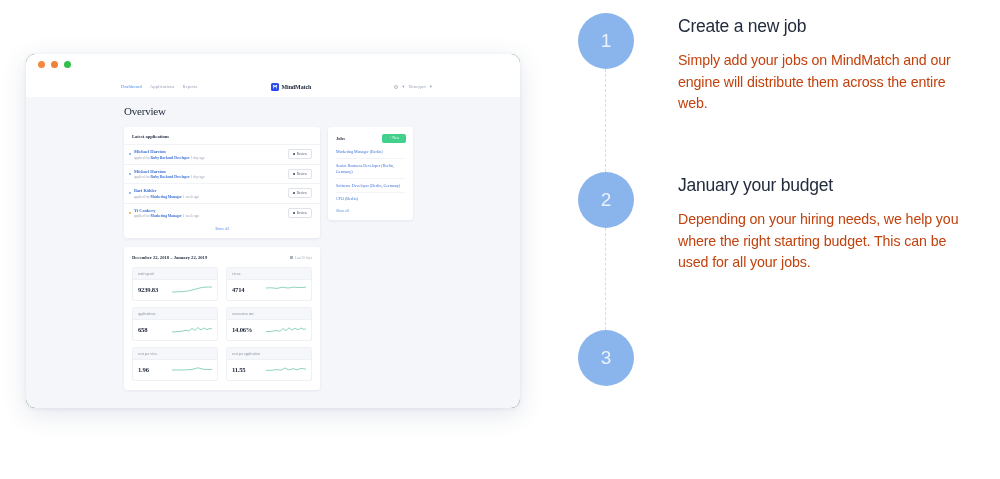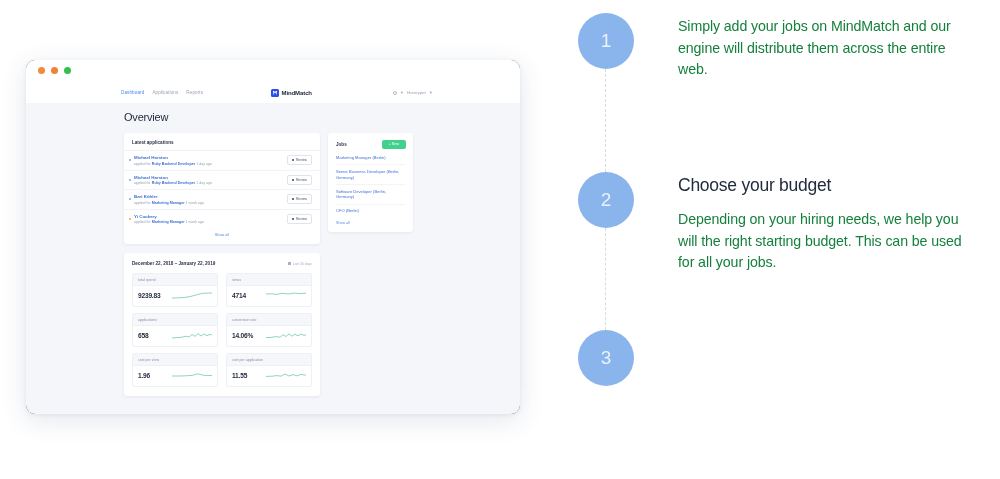--- a/index.html
+++ b/index.html
@@ -6,26 +6,27 @@
   html, body {
     width: 1000px; height: 479px;
     background: #ffffff;
     font-family: "Liberation Sans", sans-serif;
     overflow: hidden;
   }
   .page { position: relative; width: 1000px; height: 479px; background: #fff; }
 
   
   .browser {
-    position: absolute; left: 26px; top: 60px;
+    position: absolute; left: 26px; top: 54px;
     width: 494px; height: 354px;
     background: #14532d;
     border-radius: 9px;
     box-shadow: 0 6px 26px rgba(40,60,110,0.13), 0 1px 4px rgba(40,60,110,0.07);
     overflow: hidden;
+    font-family: Liberation Serif, serif;
   }
   .titlebar { height: 22px; position: relative; background:#fff; }
   .dots { position: absolute; left: 12px; top: 7px; display: flex; gap: 6px; }
   .dot { width: 7px; height: 7px; border-radius: 50%; }
   .dot.d1 { background: #f2893f; }
   .dot.d2 { background: #ef8238; }
   .dot.d3 { background: #2fc14b; }
 
   .navbar {
     height: 21px; background:#fff;
@@ -103,21 +104,21 @@
   .step-3 { top: 330px; }
   .circle {
     width: 56px; height: 56px; border-radius:50%;
     background: #8ab4ec; color:#eaf2fd;
     display:flex; align-items:center; justify-content:center;
     font-size: 19px; font-weight: 400; flex: none;
     position: relative; z-index: 2;
   }
   .step-text { margin-left: 44px; width: 296px; padding-top: 3px; }
   .step-title { font-size: 17.5px; color:#232c3d; font-weight:400; letter-spacing:-.25px; margin-bottom: 13px; }
-  .step-desc { font-size: 14.2px; line-height: 1.52; color:#15803d; letter-spacing:-.1px; }
+  .step-desc { font-size: 14.2px; line-height: 1.52; color:#c2410c; letter-spacing:-.1px; }
 
   .connector { position:absolute; left: 27px; width:0; border-left: 1.4px dashed #d7dbe3; z-index:1; }
   .c1 { top: 69px; height: 103px; }
   .c2 { top: 228px; height: 102px; }
 </style>
 </head>
 <body>
 
 <div class="page">
 
@@ -319,29 +320,30 @@
   </div>
 
   <div class="steps">
 
     <div class="connector c1"></div>
     <div class="connector c2"></div>
 
     <div class="step step-1">
       <div class="circle">1</div>
       <div class="step-text">
+        <div class="step-title">Create a new job</div>
         <div class="step-desc">Simply add your jobs on MindMatch and our engine will distribute them across the entire web.</div>
       </div>
     </div>
 
     <div class="step step-2">
       <div class="circle">2</div>
       <div class="step-text">
-        <div class="step-title">Choose your budget</div>
-        <div class="step-desc">Depending on your hiring needs, we help you will the right starting budget. This can be used for all your jobs.</div>
+        <div class="step-title">January your budget</div>
+        <div class="step-desc">Depending on your hiring needs, we help you where the right starting budget. This can be used for all your jobs.</div>
       </div>
     </div>
 
     <div class="step step-3">
       <div class="circle">3</div>
       <div class="step-text">
       </div>
     </div>
 
   </div>

